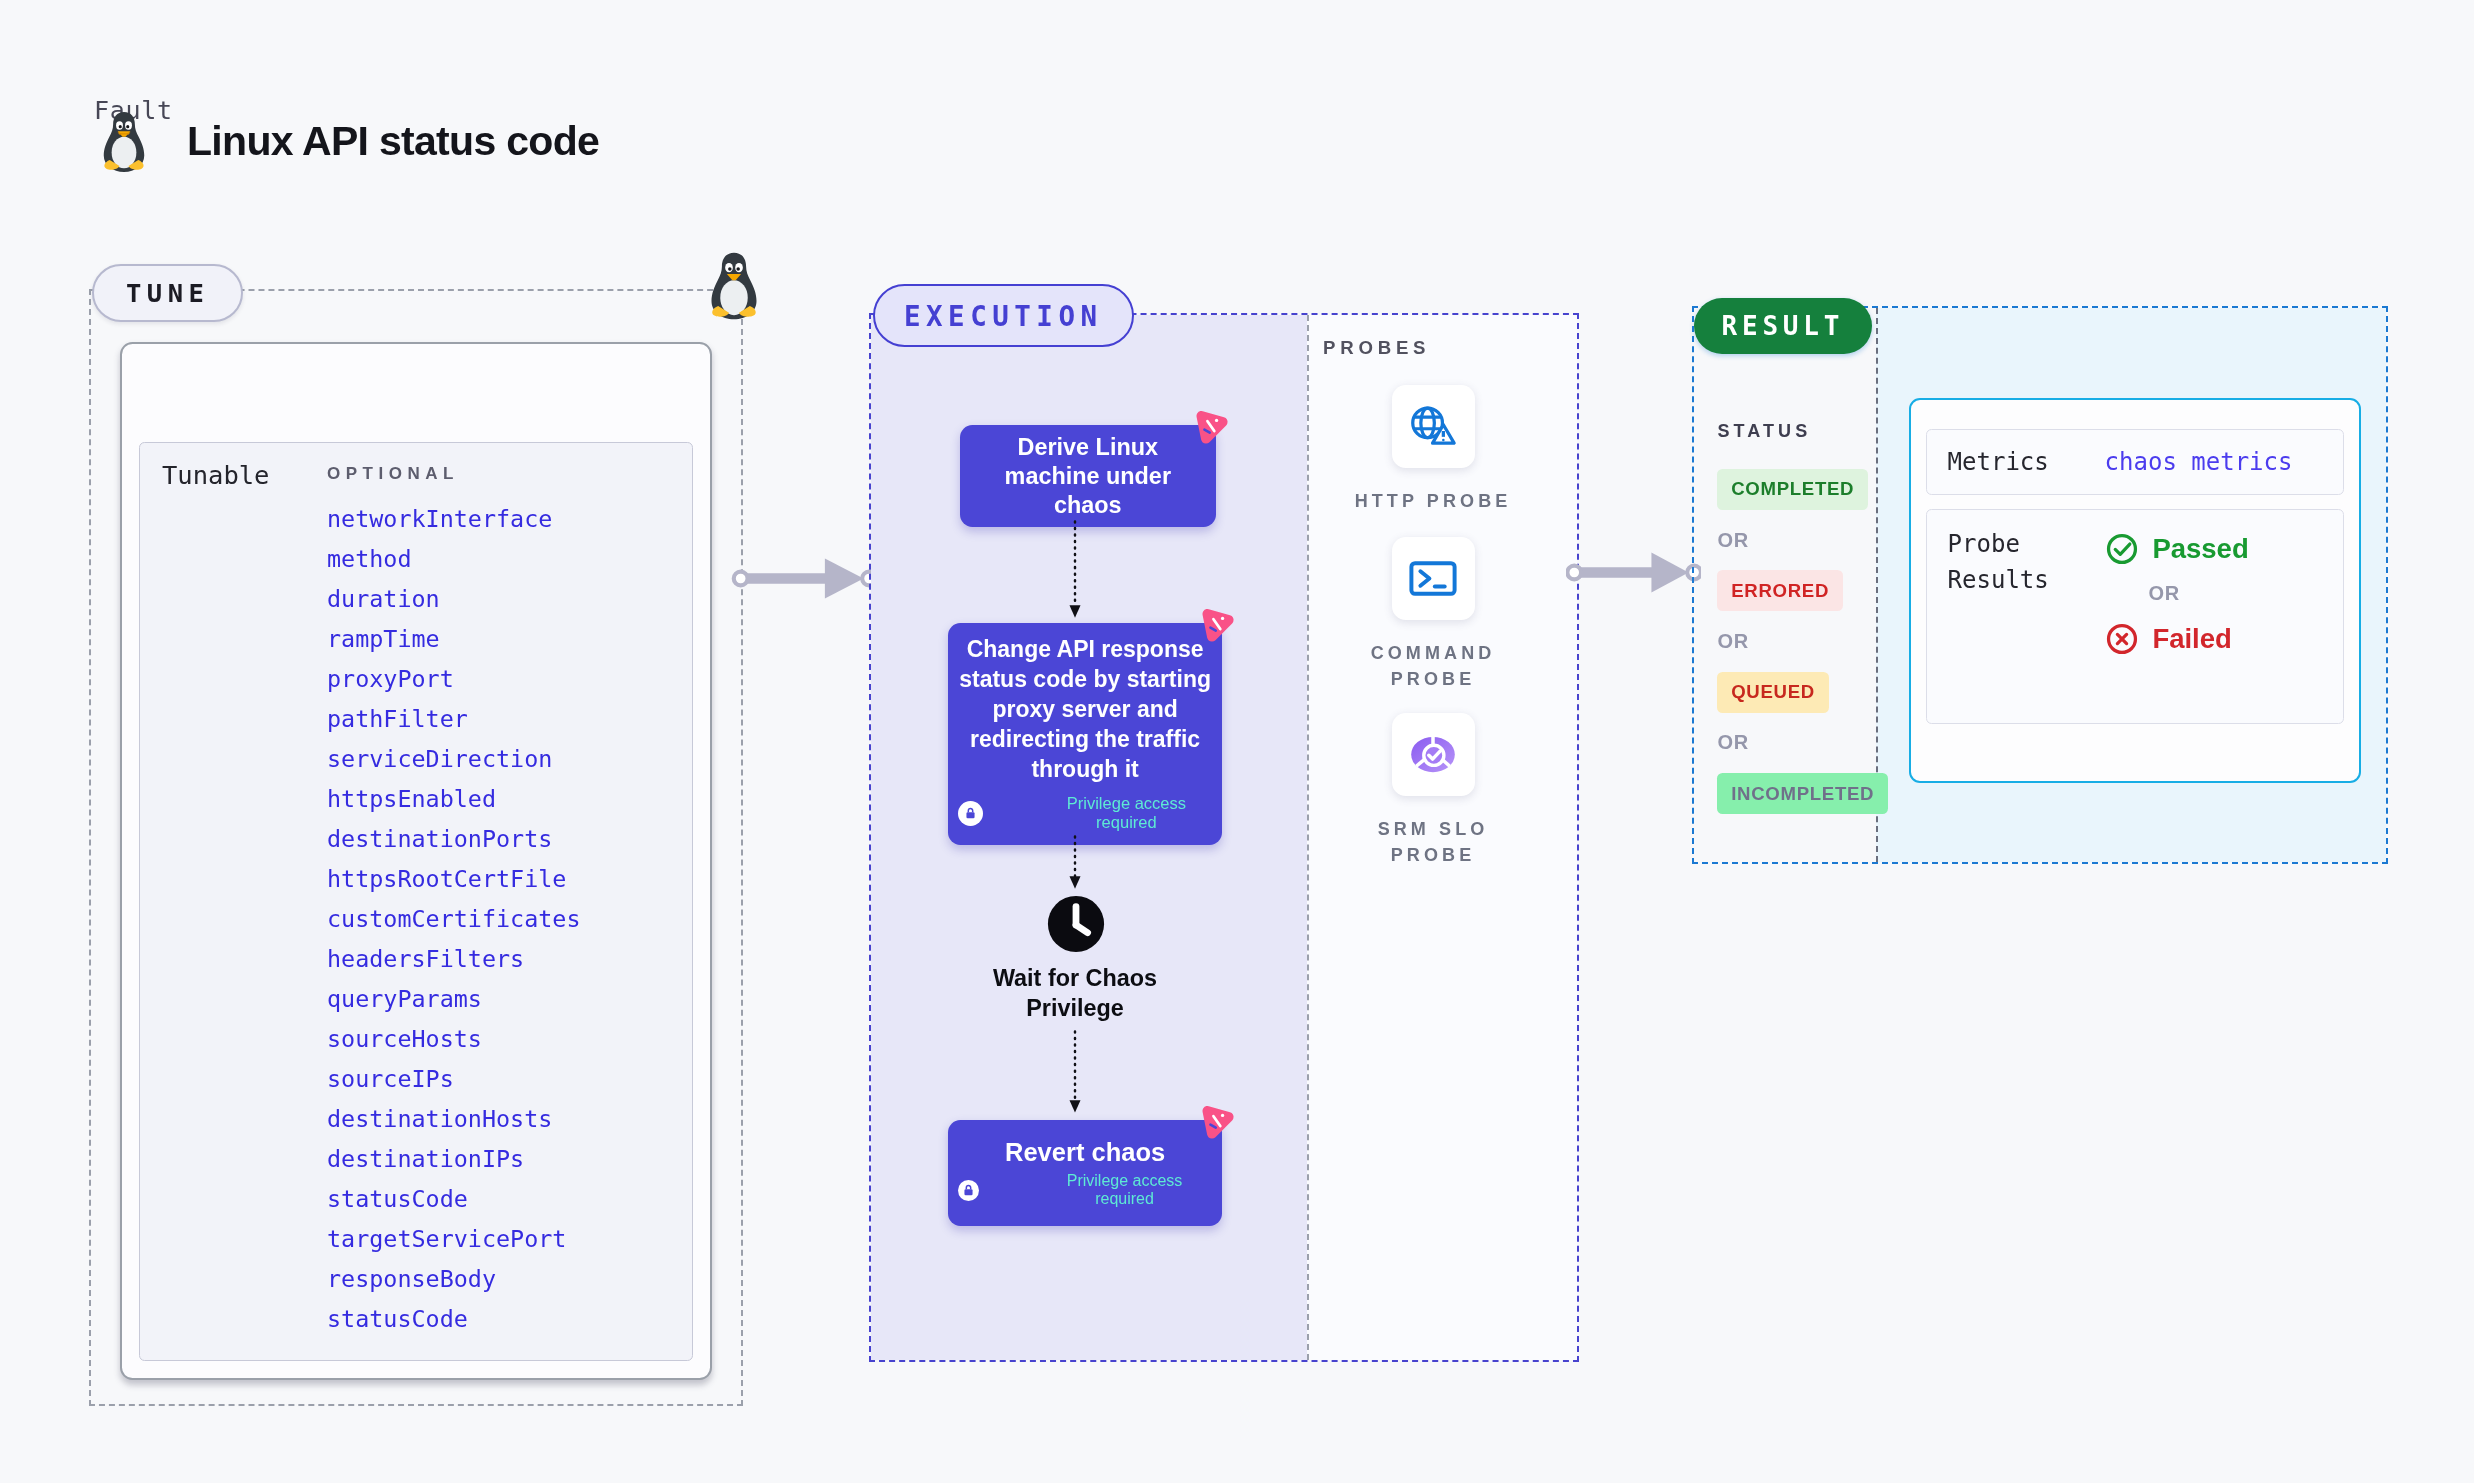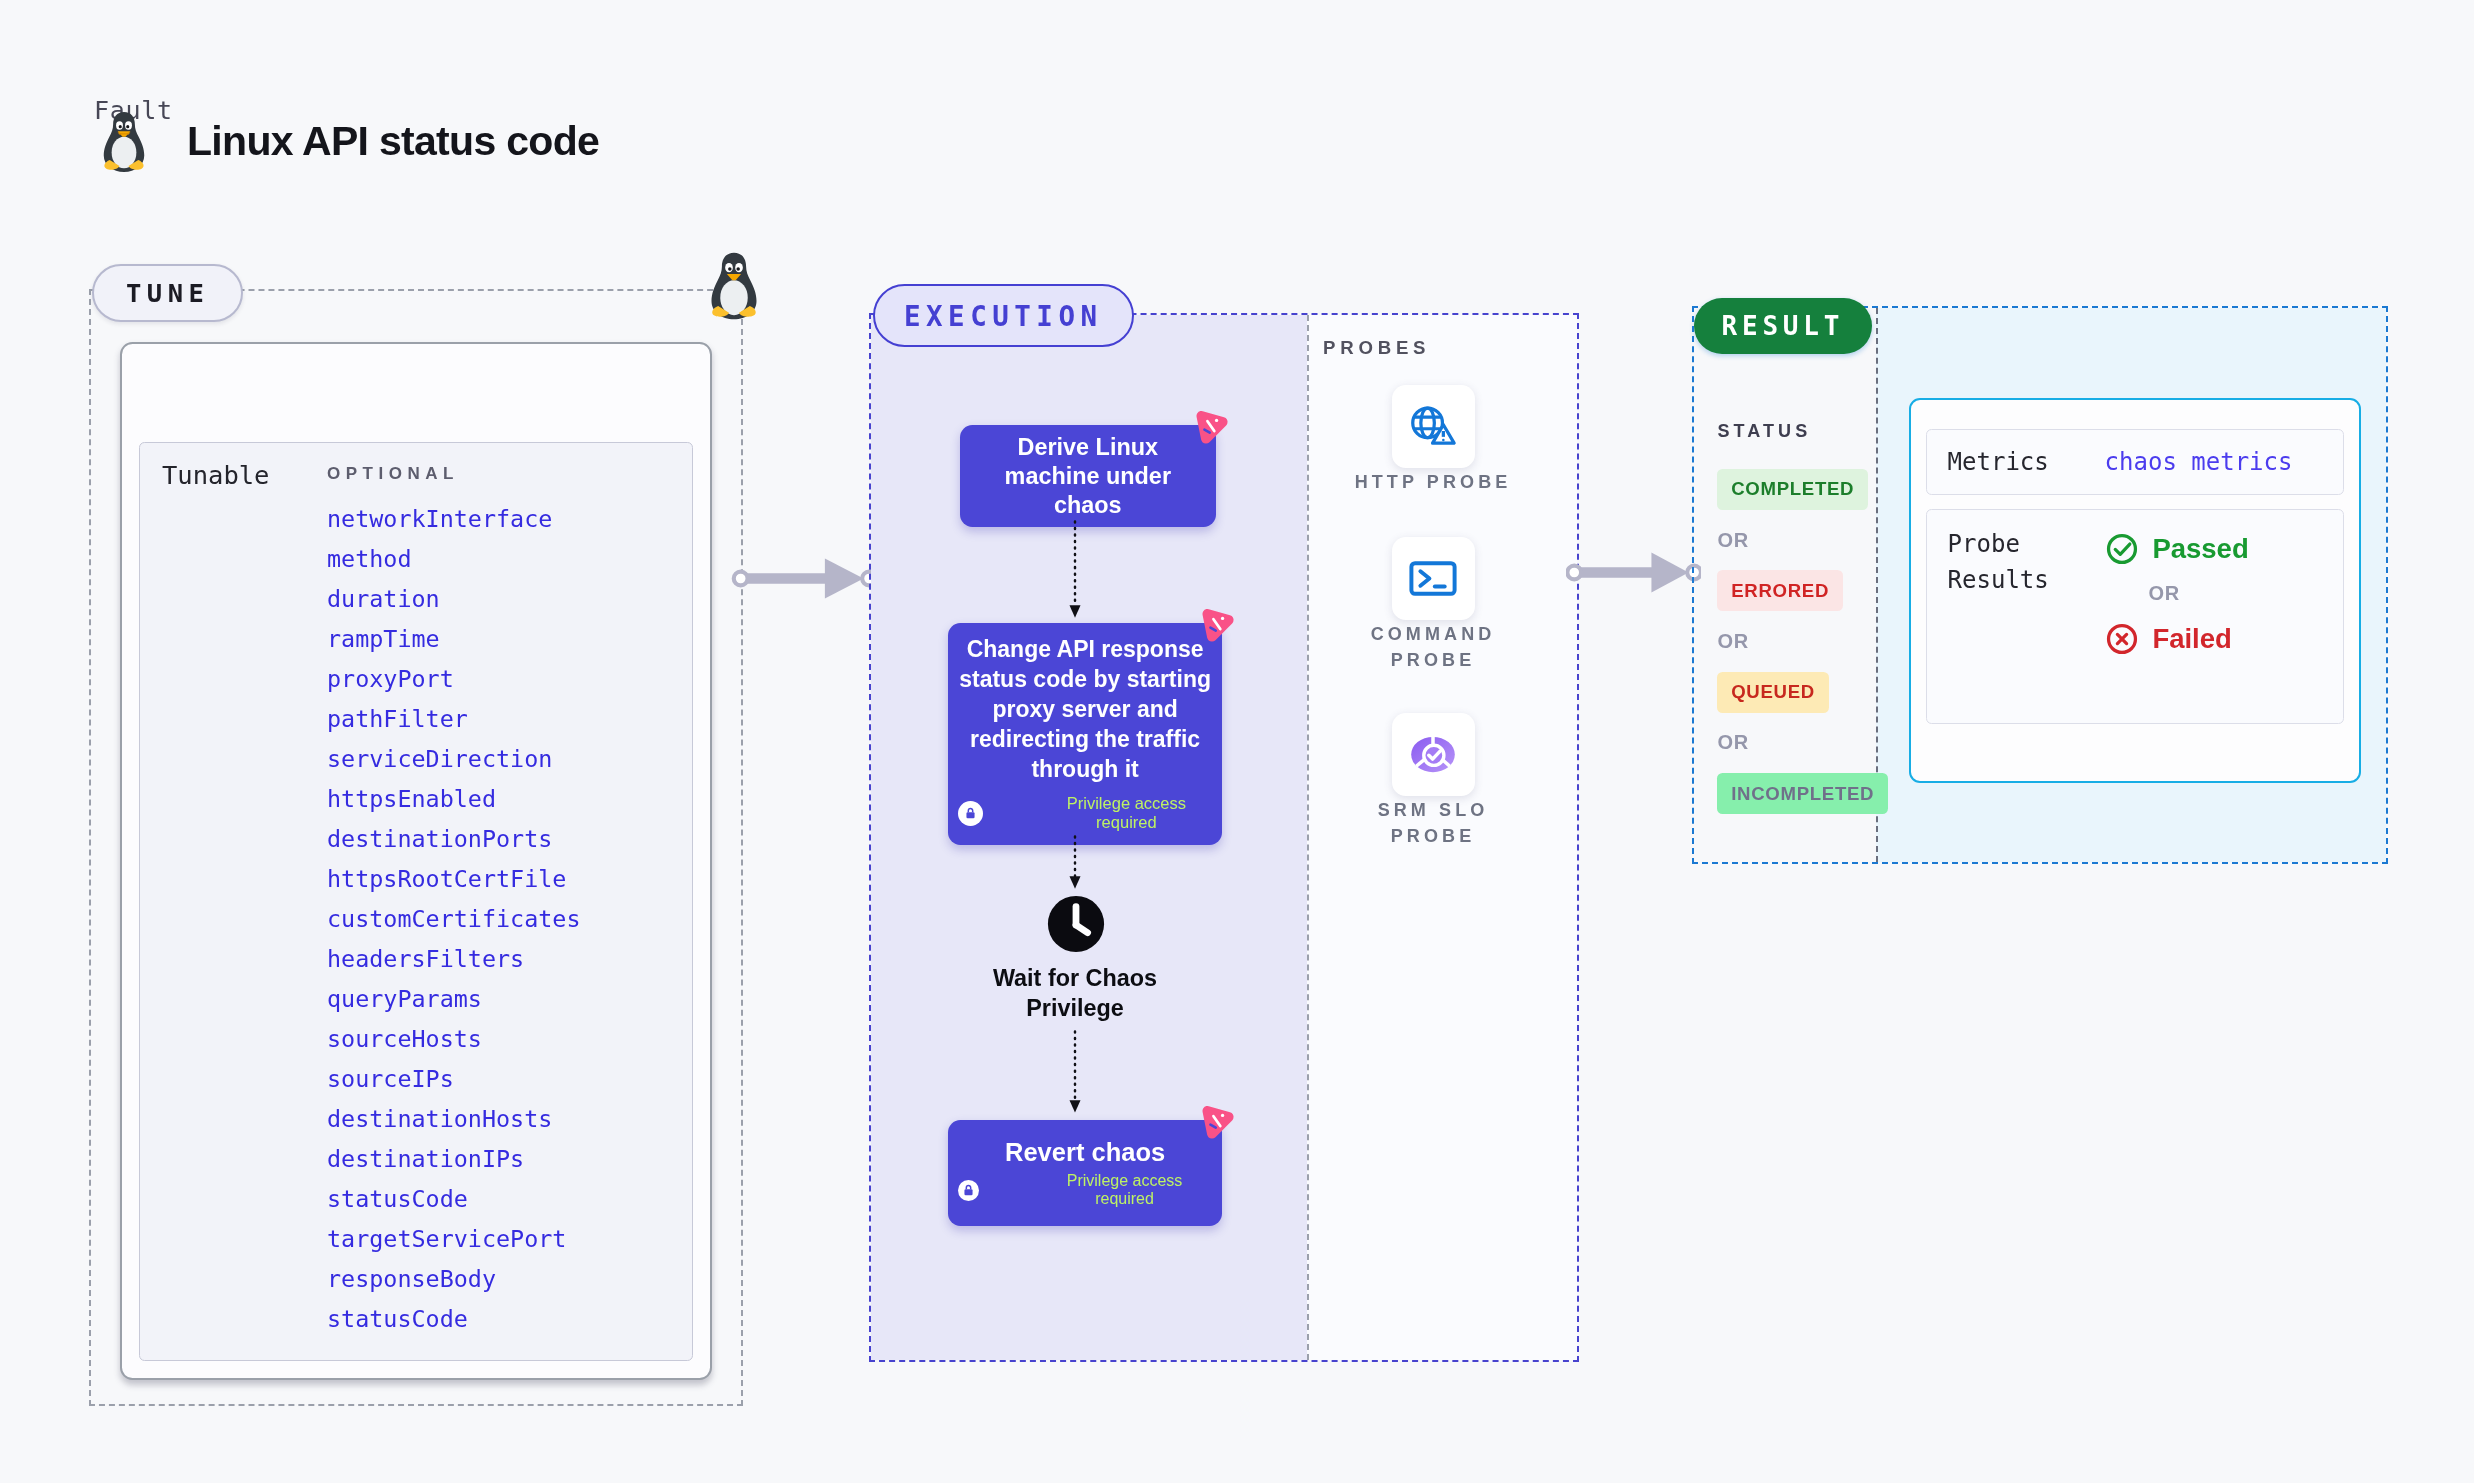--- a/index.html
+++ b/index.html
@@ -46,38 +46,38 @@
              box-shadow:0 4.1px 9.6px rgba(60,50,180,.25);}
   .node-1{left:960px;top:425px;width:228px;height:94px;padding:4.1px 13.8px;}
   .node-2{left:948px;top:623px;width:255px;height:208px;padding:6.9px 9.6px;}
   .node-3{left:948px;top:1120px;width:255px;height:95px;padding:5.5px 9.6px;}
   .node-label-lg{font-size:23.4px;font-weight:700;line-height:1.24;}
   .node-label-md{font-size:23px;font-weight:700;line-height:1.3;}
   .node-label-xl{font-size:25.5px;font-weight:700;}
   .priv-row{display:flex;align-items:center;gap:9.6px;margin-top:9.6px;}
   .priv-circle{width:25px;height:25px;border-radius:50%;background:#fff;display:flex;align-items:center;justify-content:center;flex:none;}
   .priv-circle svg{width:15px;height:15px;}
-  .priv-text{font-size:16.5px;color:#bef264;font-weight:400;margin-left:48px;}
+  .priv-text{font-size:16.5px;color:#5eead4;font-weight:400;margin-left:48px;}
   .priv-row.small .priv-circle{width:21.3px;height:21.3px;}
   .priv-row.small{margin-top:5.5px;}
   .priv-row.small .priv-text{font-size:16px;}
 
   .chaos-corner{position:absolute;top:-19px;right:-15px;width:41px;height:41px;}
 
   .dotted-arrow{position:absolute;width:18px;}
   .clock-wrap{position:absolute;left:1045px;top:893px;width:62px;height:62px;}
   .wait-label{position:absolute;left:972px;top:963px;width:206px;text-align:center;
               font-size:23.4px;font-weight:700;color:#0c0d12;line-height:1.3;}
 
   .probes-title{position:absolute;left:1323px;top:337px;font-size:18.6px;font-weight:700;letter-spacing:4.8px;color:#51515f;}
   .probe-item{position:absolute;left:1347px;width:172px;text-align:center;}
   .probe-card{width:83px;height:83px;margin:0 auto;background:#ffffff;border-radius:13.8px;
               box-shadow:0 2.8px 8.3px rgba(70,70,110,.14);display:flex;align-items:center;justify-content:center;}
   .probe-card svg{width:54px;height:47px;}
-  .probe-label{margin-top:1px;font-size:18px;font-weight:700;letter-spacing:4.1px;color:#6e7383;line-height:1.45;text-align:center;}
+  .probe-label{margin-top:20px;font-size:18px;font-weight:700;letter-spacing:4.1px;color:#6e7383;line-height:1.45;text-align:center;}
   .probe-http{top:385px;} .probe-command{top:537px;} .probe-srm{top:713px;}
 
   
   .flow-arrow{position:absolute;}
 
   
   .result-box{position:absolute;left:1692px;top:306px;width:692px;height:554px;border:2.8px dashed #1b79d2;}
   .status-col{position:absolute;left:0;top:0;bottom:0;width:182px;padding:113px 0 0 23.4px;
               display:flex;flex-direction:column;align-items:flex-start;gap:18.6px;}
   .status-title{font-size:18px;font-weight:700;letter-spacing:4.1px;color:#3e3e4f;margin-bottom:8.3px;}

